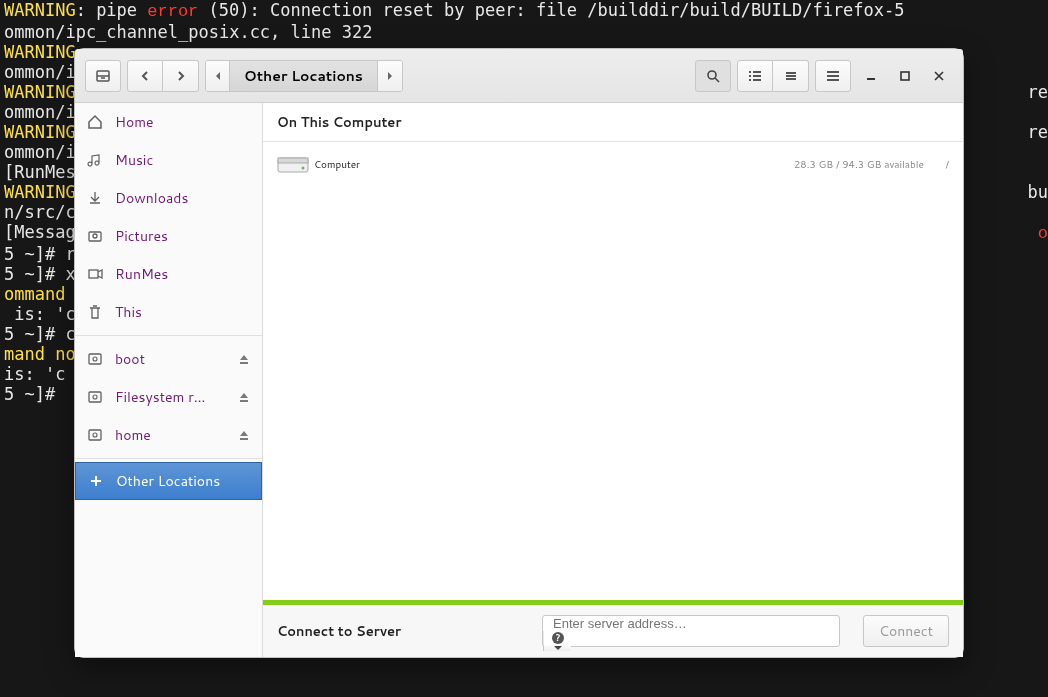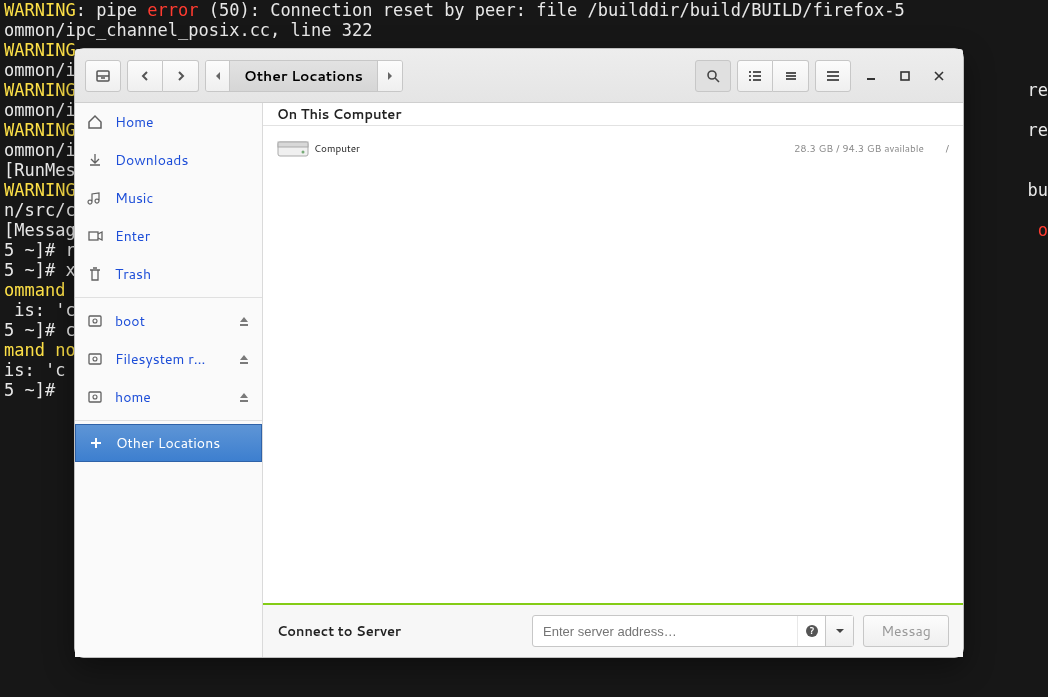--- a/index.html
+++ b/index.html
@@ -1,54 +1,54 @@
 <!DOCTYPE html>
 <html><head>
 <meta charset="utf-8">
 <style>
   * { box-sizing: border-box; }
   html, body { margin: 0; padding: 0; width: 1048px; height: 697px; font-family: "Cantarell", "DejaVu Sans", sans-serif; font-size: 14px; overflow: hidden; background: #000; }
   .terminal { position: absolute; top: 0; left: 0; width: 1048px; height: 697px; background: #171717; color: #e8e8e8; font-family: "DejaVu Sans Mono", monospace; font-size: 17px; line-height: 20px; padding: 0 4px; white-space: pre; overflow: hidden; }
   .tw { color: #fde047; }
-  .te { color: #ff3b30; }
+  .te { color: #ff3b30; font-family: Liberation Mono, monospace; }
   .window { position: absolute; left: 74px; top: 48px; width: 890px; height: 610px; background: #fff; border: 1px solid #bfbfbf; border-radius: 10px; box-shadow: 0 10px 30px rgba(0,0,0,.4); display: flex; flex-direction: column; }
   .titlebar { height: 54px; background: linear-gradient(#ededed, #e5e5e5); border-bottom: 1px solid #cfcfcf; border-radius: 3px 3px 0 0; display: flex; align-items: center; padding: 0 10px; gap: 6px; }
   .tb-btn { width: 36px; height: 32px; border: 1px solid #c7c7c7; background: linear-gradient(#fcfcfc,#efefef); border-radius: 3px; display: flex; align-items: center; justify-content: center; color: #555; }
   .tb-btn:active, .tb-btn.active { background: #e0e0e0; }
   .tb-group { display: flex; }
   .tb-group .tb-btn { border-radius: 0; }
   .tb-group .tb-btn:first-child { border-radius: 3px 0 0 3px; }
   .tb-group .tb-btn:last-child { border-radius: 0 3px 3px 0; border-left: none; }
   .tb-group .tb-btn + .tb-btn { border-left: none; }
   .pathbar { display: flex; height: 32px; border: 1px solid #c7c7c7; border-radius: 3px; overflow: hidden; }
   .path-seg { padding: 0 14px; display: flex; align-items: center; background: linear-gradient(#fcfcfc,#efefef); border-right: 1px solid #c7c7c7; }
   .path-seg.active { background: linear-gradient(#e2e2e2,#d6d6d6); font-weight: bold; }
   .path-seg:last-child { border-right: none; }
   .path-seg.arrow { width: 24px; padding: 0; justify-content: center; color: #666; }
   .spacer { flex: 1; }
   .win-ctrl { width: 28px; height: 32px; display: flex; align-items: center; justify-content: center; color: #333; border-radius: 3px; }
   .body { flex: 1; display: flex; min-height: 0; }
   .sidebar { width: 188px; background: #fafafa; border-right: 1px solid #dadada; overflow: hidden; display: flex; flex-direction: column; }
-  .sb-item { height: 38px; display: flex; align-items: center; padding: 0 12px; gap: 12px; color: #1d4ed8; }
+  .sb-item { height: 38px; display: flex; align-items: center; padding: 0 12px; gap: 12px; color: #701a75; }
   .sb-item .icon { width: 16px; display: flex; justify-content: center; color: #606060; }
   .sb-item .eject { margin-left: auto; color: #7a7a7a; }
   .sb-sep { height: 1px; background: #e0e0e0; margin: 4px 0; }
   .sb-item.selected { background: linear-gradient(#5e95d6,#3d7fcf); color: #fff; border: 1px solid #2f62a8; margin: -1px 0; }
   .sb-item.selected .icon { color: #fff; }
   .sb-item .label { white-space: nowrap; overflow: hidden; text-overflow: ellipsis; }
   .main { flex: 1; display: flex; flex-direction: column; background: #fff; }
-  .section-head { padding: 2px 14px; font-weight: bold; color: #222; border-bottom: 1px solid #e2e2e2; font-size: 13px; }
+  .section-head { padding: 10px 14px; font-weight: bold; color: #222; border-bottom: 1px solid #e2e2e2; font-size: 13px; }
   .drive-row { display: flex; align-items: center; padding: 10px 14px; gap: 5px; color: #222; font-size: 10px; }
   .drive-row .dicon { width: 32px; height: 24px; }
   .drive-row .dspacer { flex: 1; }
   .drive-row .avail { color: #888; }
   .drive-row .mnt { color: #888; width: 20px; text-align: right; }
-  .footer { border-top: 2px solid #84cc16; background: #f7f7f7; padding: 10px 14px; display: flex; align-items: center; gap: 9px; }
+  .footer { border-top: 5px solid #84cc16; background: #f7f7f7; padding: 10px 14px; display: flex; align-items: center; gap: 23px; }
   .footer .lab { font-weight: bold; color: #222; font-size: 13px; }
-  .server-input-wrap { display: flex; border: 1px solid #c7c7c7; background: #fff; border-radius: 3px; width: 322px; height: 32px; }
+  .server-input-wrap { display: flex; border: 1px solid #c7c7c7; background: #fff; border-radius: 3px; width: 298px; height: 32px; flex-direction: column; }
   .server-input-wrap input { flex: 1; border: none; outline: none; padding: 0 10px; font-size: 13px; background: transparent; }
   .server-input-wrap .qm { width: 28px; display: flex; align-items: center; justify-content: center; color: #555; border-left: 1px solid #e8e8e8; }
   .server-input-wrap .dd { width: 28px; display: flex; align-items: center; justify-content: center; color: #444; border-left: 1px solid #c7c7c7; background: linear-gradient(#fcfcfc,#efefef); }
   .connect-btn { width: 86px; height: 32px; border: 1px solid #c7c7c7; background: linear-gradient(#fcfcfc,#efefef); border-radius: 3px; color: #999; display: flex; align-items: center; justify-content: center; }
   svg { display: block; }
 </style>
 </head>
 <body>
 
 <div class="terminal" id="term"><div><span class="tw">WARNING</span><span>: pipe </span><span class="te">error</span><span> (50): Connection reset by peer:</span><span> file /builddir/build/BUILD/firefox-5</span></div><div><span>ommon/ipc_channel_posix.cc, line 322</span></div><div><span class="tw">WARNING</span><span>                                                                                            </span></div><div><span>ommon/i                                                                                             </span></div><div><span class="tw">WARNING</span><span>                                                                                             refox-5</span></div><div><span>ommon/i                                                                                             </span></div><div><span class="tw">WARNING</span><span>                                                                                             refox-5</span></div><div><span>ommon/i</span></div><div><span></span></div><div><span></span></div><div><span>[RunMes</span></div><div><span></span></div><div><span></span></div><div><span class="tw">WARNING</span><span>                                                                                             build/B</span></div><div><span>n/src/c</span></div><div><span></span></div><div><span></span></div><div><span>[Messag                                                                                              </span><span class="te">or</span></div><div><span></span></div><div><span></span></div><div><span></span></div><div><span>5 ~]# r</span></div><div><span>5 ~]# x</span></div><div><span></span></div><div><span class="tw">ommand</span></div><div><span> is: 'c</span></div><div><span>5 ~]# c</span></div><div><span class="tw">mand no</span></div><div><span>is: 'c</span></div><div><span>5 ~]#</span></div></div>
@@ -143,49 +143,58 @@
         <span class="icon">
             <svg width="16" height="16" viewBox="0 0 16 16">
               <path d="M2 8 L8 2 L14 8 L14 14 L2 14 Z" fill="none" stroke="currentColor" stroke-width="1.5"></path>
             </svg>
           </span>
         <span class="label">Home</span>
       </div>
       <div class="sb-item">
         <span class="icon">
             <svg width="16" height="16" viewBox="0 0 16 16">
+              <path d="M5 12 a2 2 0 1 0 0 .1 M5 12 L5 4 L12 3 L12 11 a2 2 0 1 0 0 .1" fill="none" stroke="currentColor" stroke-width="1.2"></path>
+            </svg>
+          </span>
+        <span class="label">Music</span>
+      </div>
+      <div class="sb-item">
+        <span class="icon">
+            <svg width="16" height="16" viewBox="0 0 16 16">
               <path d="M8 2 L8 10 M4 7 L8 11 L12 7 M3 13 L13 13" fill="none" stroke="currentColor" stroke-width="1.3"></path>
             </svg>
           </span>
         <span class="label">Downloads</span>
       </div>
       <div class="sb-item">
         <span class="icon">
             <svg width="16" height="16" viewBox="0 0 16 16">
-              <path d="M5 12 a2 2 0 1 0 0 .1 M5 12 L5 4 L12 3 L12 11 a2 2 0 1 0 0 .1" fill="none" stroke="currentColor" stroke-width="1.2"></path>
-            </svg>
-          </span>
-        <span class="label">Music</span>
+              <rect x="2" y="4" width="12" height="9" rx="1" fill="none" stroke="currentColor" stroke-width="1.3"></rect>
+              <circle cx="8" cy="8" r="2" fill="none" stroke="currentColor" stroke-width="1.3"></circle>
+            </svg>
+          </span>
+        <span class="label">Pictures</span>
       </div>
       <div class="sb-item">
         <span class="icon">
             <svg width="16" height="16" viewBox="0 0 16 16">
               <rect x="2" y="4" width="9" height="8" fill="none" stroke="currentColor" stroke-width="1.3"></rect>
               <path d="M11 6 L15 4 L15 12 L11 10" fill="none" stroke="currentColor" stroke-width="1.3"></path>
             </svg>
           </span>
-        <span class="label">Enter</span>
+        <span class="label">RunMes</span>
       </div>
       <div class="sb-item">
         <span class="icon">
             <svg width="16" height="16" viewBox="0 0 16 16">
               <path d="M3 4 L13 4 M5 4 L5 14 L11 14 L11 4 M6 2 L10 2" fill="none" stroke="currentColor" stroke-width="1.3"></path>
             </svg>
           </span>
-        <span class="label">Trash</span>
+        <span class="label">This</span>
       </div>
       <div class="sb-sep"></div>
       <div class="sb-item">
         <span class="icon">
             <svg width="16" height="16" viewBox="0 0 16 16">
               <rect x="2" y="3" width="12" height="10" rx="1" fill="none" stroke="currentColor" stroke-width="1.3"></rect>
               <circle cx="8" cy="8" r="2" fill="none" stroke="currentColor" stroke-width="1.1"></circle>
             </svg>
           </span>
         <span class="label">boot</span>
@@ -260,17 +269,17 @@
                 <circle cx="7" cy="7" r="6" fill="#555"></circle>
                 <text x="7" y="10" text-anchor="middle" font-size="9" fill="#fff" font-weight="bold">?</text>
               </svg>
           </span>
           <span class="dd">
             <svg width="10" height="6" viewBox="0 0 10 6">
                 <path d="M1 1 L5 5 L9 1 Z" fill="#444"></path>
               </svg>
           </span>
         </div>
-        <div class="connect-btn">Messag</div>
+        <div class="connect-btn">Connect</div>
       </div>
     </div>
   </div>
 </div>
 
 </body></html>

